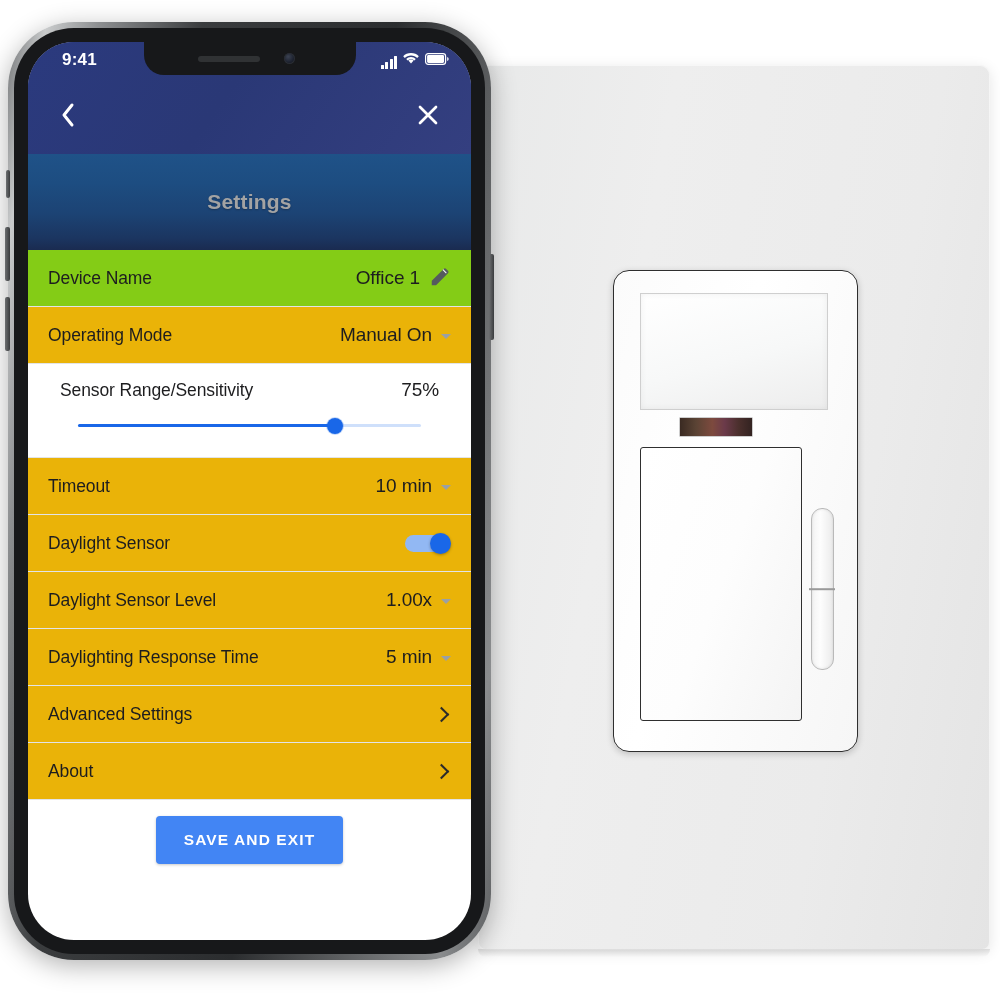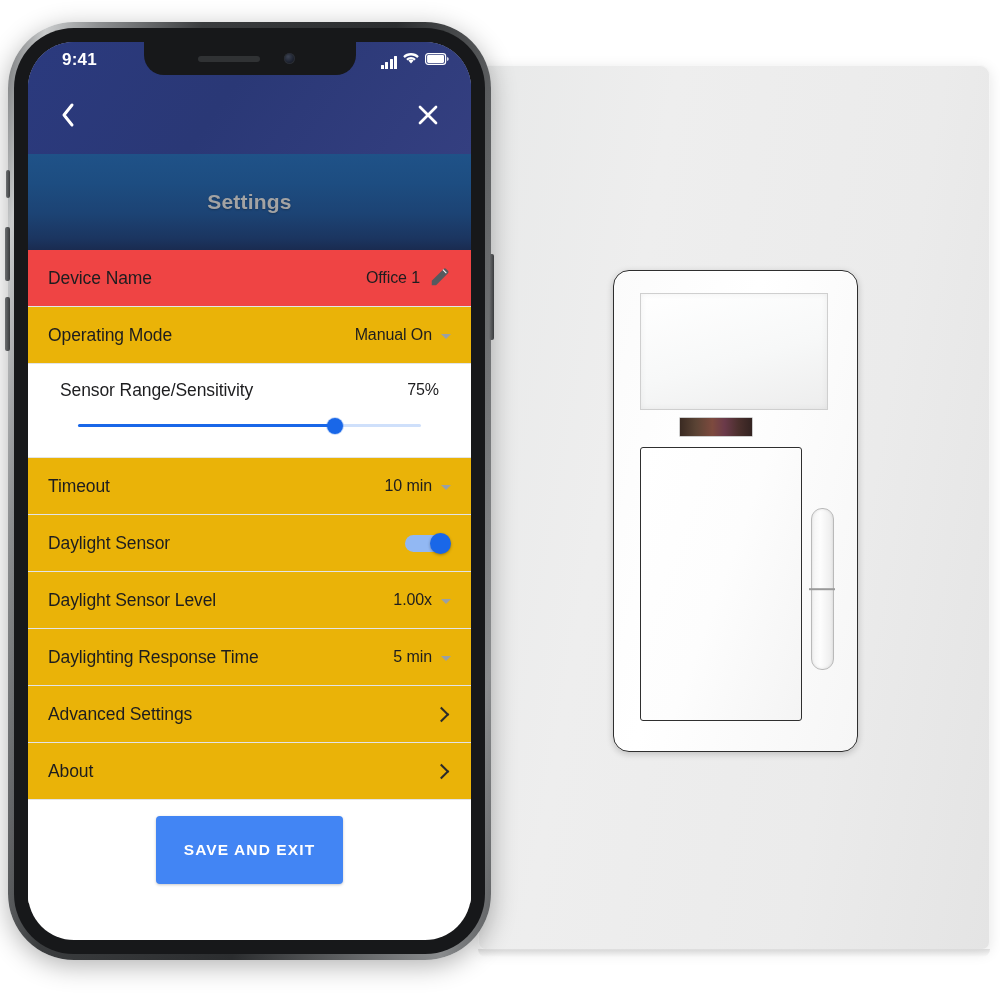--- a/index.html
+++ b/index.html
@@ -295,21 +295,21 @@
     font-size: 17.5px;
     color: #1d1d1f;
     letter-spacing: -0.1px;
   }
   .row-right {
     display: flex;
     align-items: center;
     gap: 9px;
   }
   .row-value {
-    font-size: 16px;
+    font-size: 19px;
     color: #1d1d1f;
     letter-spacing: -0.1px;
   }
 
   
   #slider-row {
     padding: 0 32px;
     border-bottom: 1px solid #e2e4e7;
     background: #ffffff;
   }
@@ -393,21 +393,21 @@
     display: flex;
     justify-content: center;
     padding: 16px 0 20px 0;
     background: #ffffff;
   }
   #save-button {
     background: #4285f4;
     color: #ffffff;
     border: none;
     border-radius: 4px;
-    padding: 25px 28px;
+    padding: 15px 28px;
     font-size: 15.5px;
     font-weight: bold;
     letter-spacing: 1.1px;
     font-family: "Liberation Sans", sans-serif;
     cursor: pointer;
     box-shadow: 0 1px 3px rgba(0,0,0,0.22);
   }
 </style>
 </head>
 <body>
@@ -485,21 +485,21 @@
               </svg>
             </span>
           </button>
         </div>
 
         <div id="screen-title">Settings</div>
       </div>
 
       <div id="settings-list">
 
-        <div class="setting-row highlight" style="background: #ef4444;">
+        <div class="setting-row highlight" style="background: #84cc16;">
           <span class="row-label">Device Name</span>
           <span class="row-right">
             <span class="row-value">Office 1</span>
             <span>
               <svg width="22" height="22" viewBox="0 0 24 24" aria-hidden="true">
                 <path d="M3 17.3 L16.0 4.3 a1.9 1.9 0 0 1 2.7 0 l2.0 2.0 a1.9 1.9 0 0 1 0 2.7 L7.7 22 L3 22 Z" fill="#555a5f"></path>
                 <path d="M15.2 5.1 L18.9 8.8" stroke="#ffffff" stroke-width="1.1" fill="none"></path>
               </svg>
             </span>
           </span>

